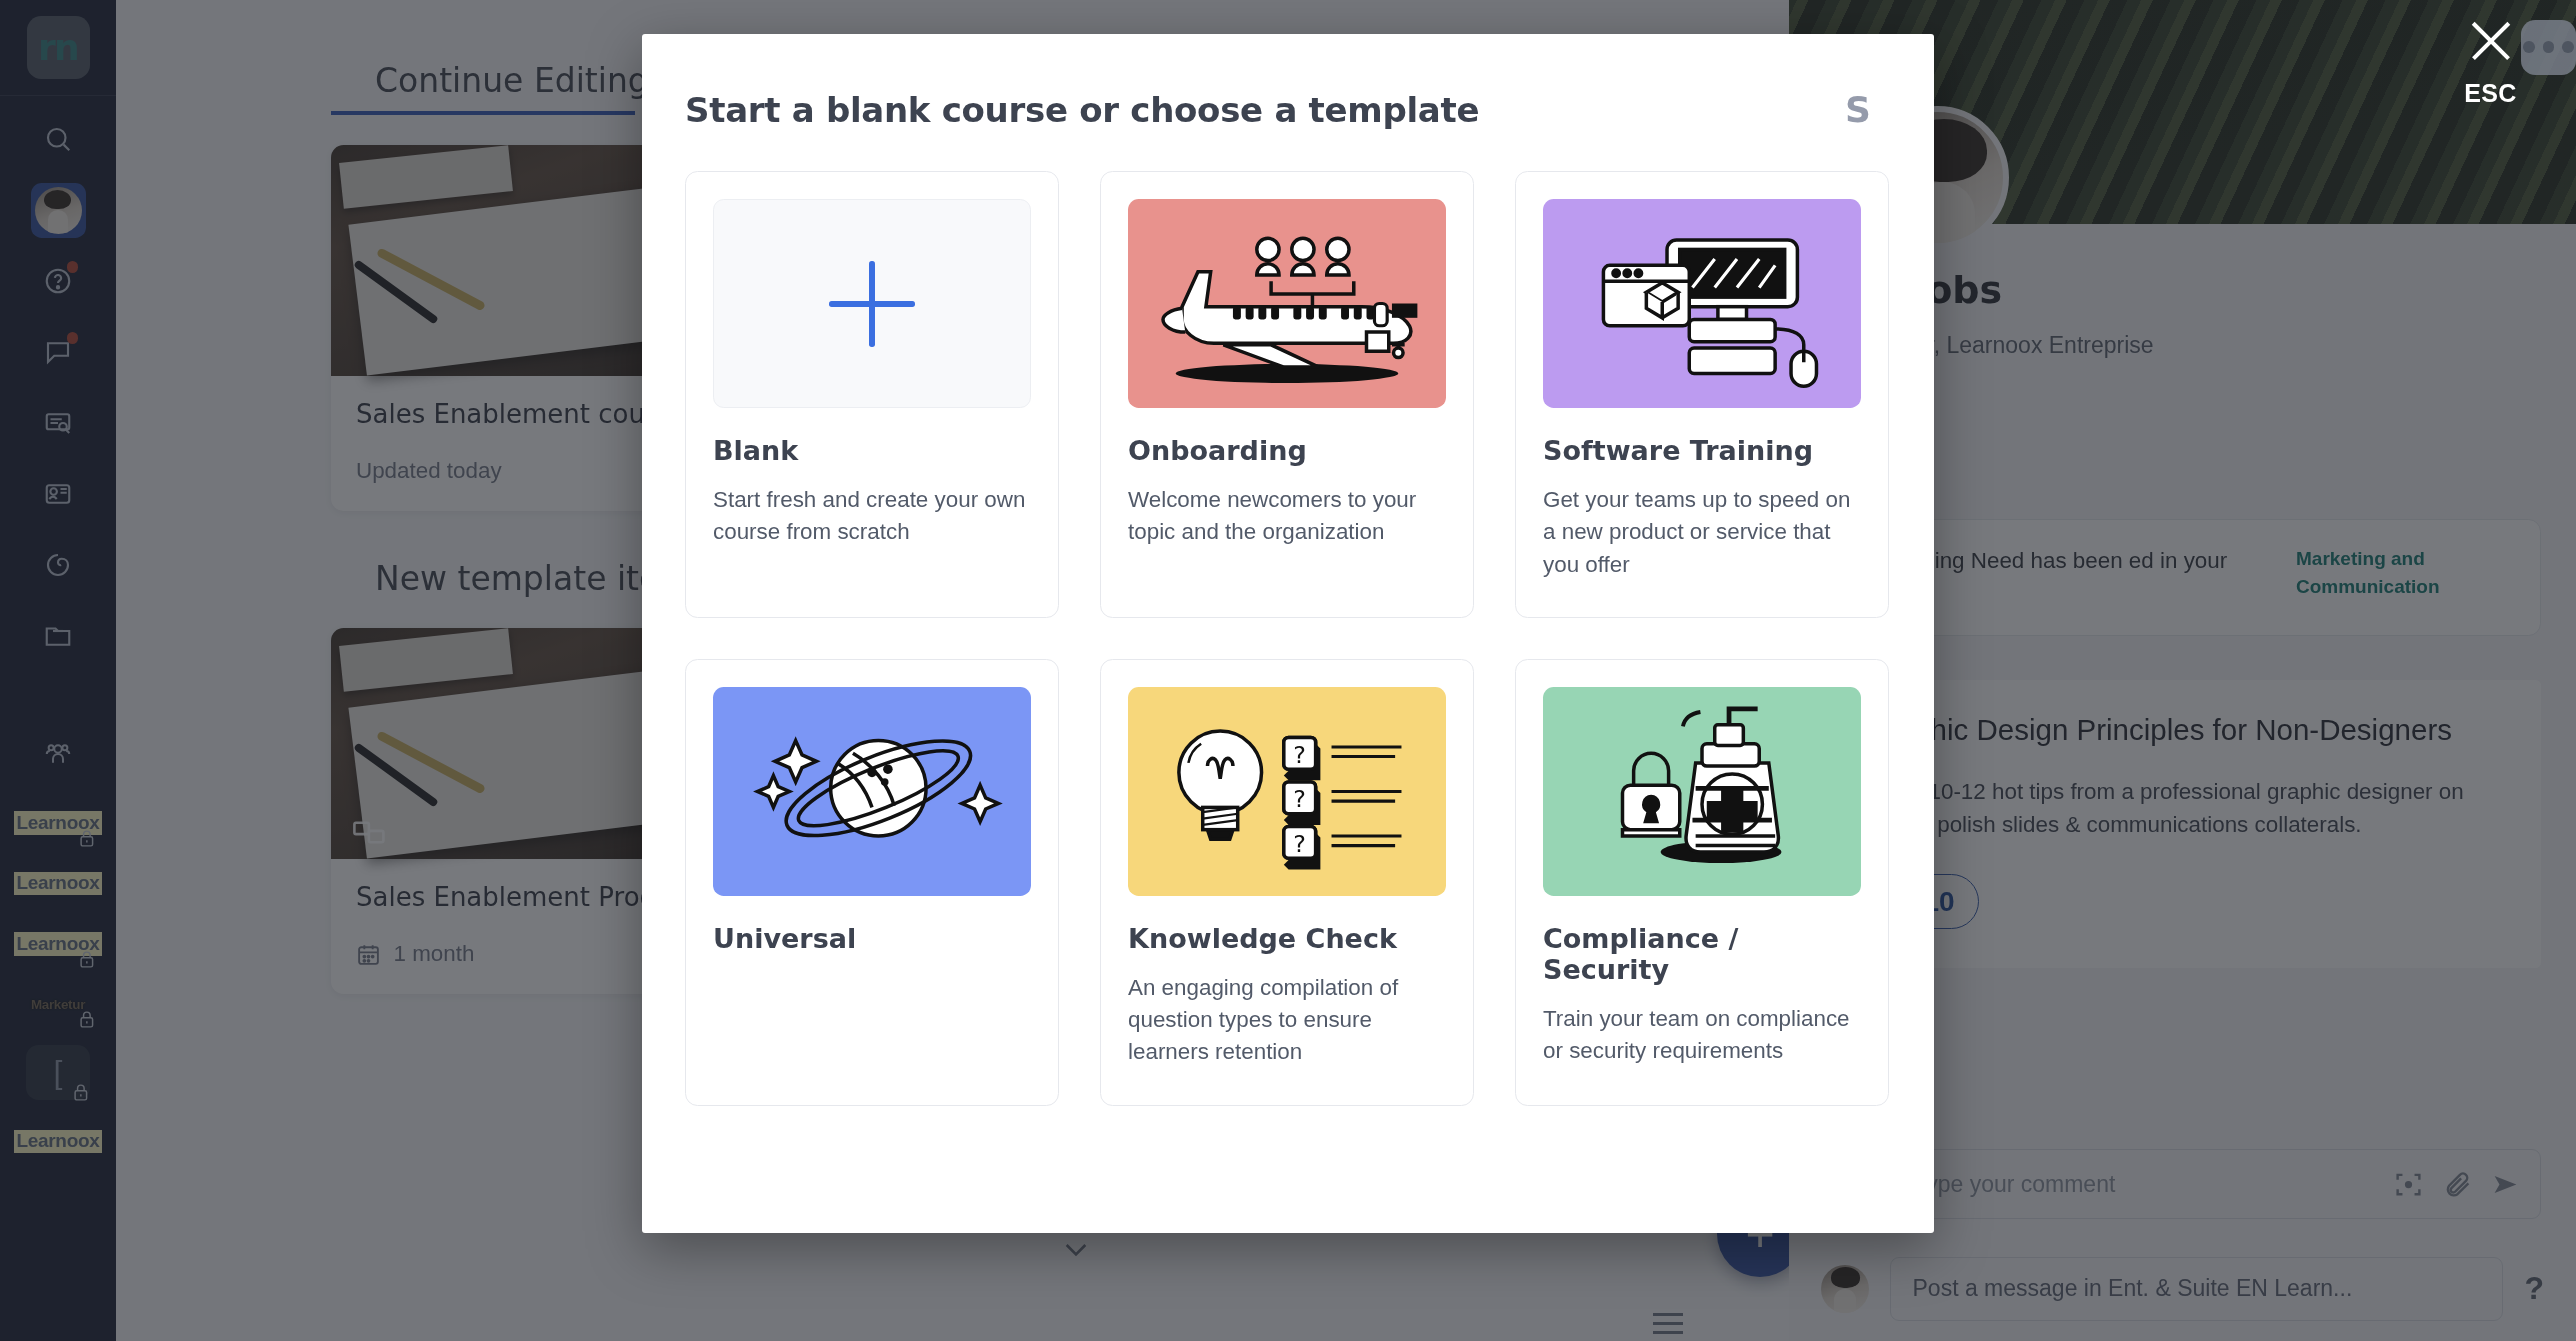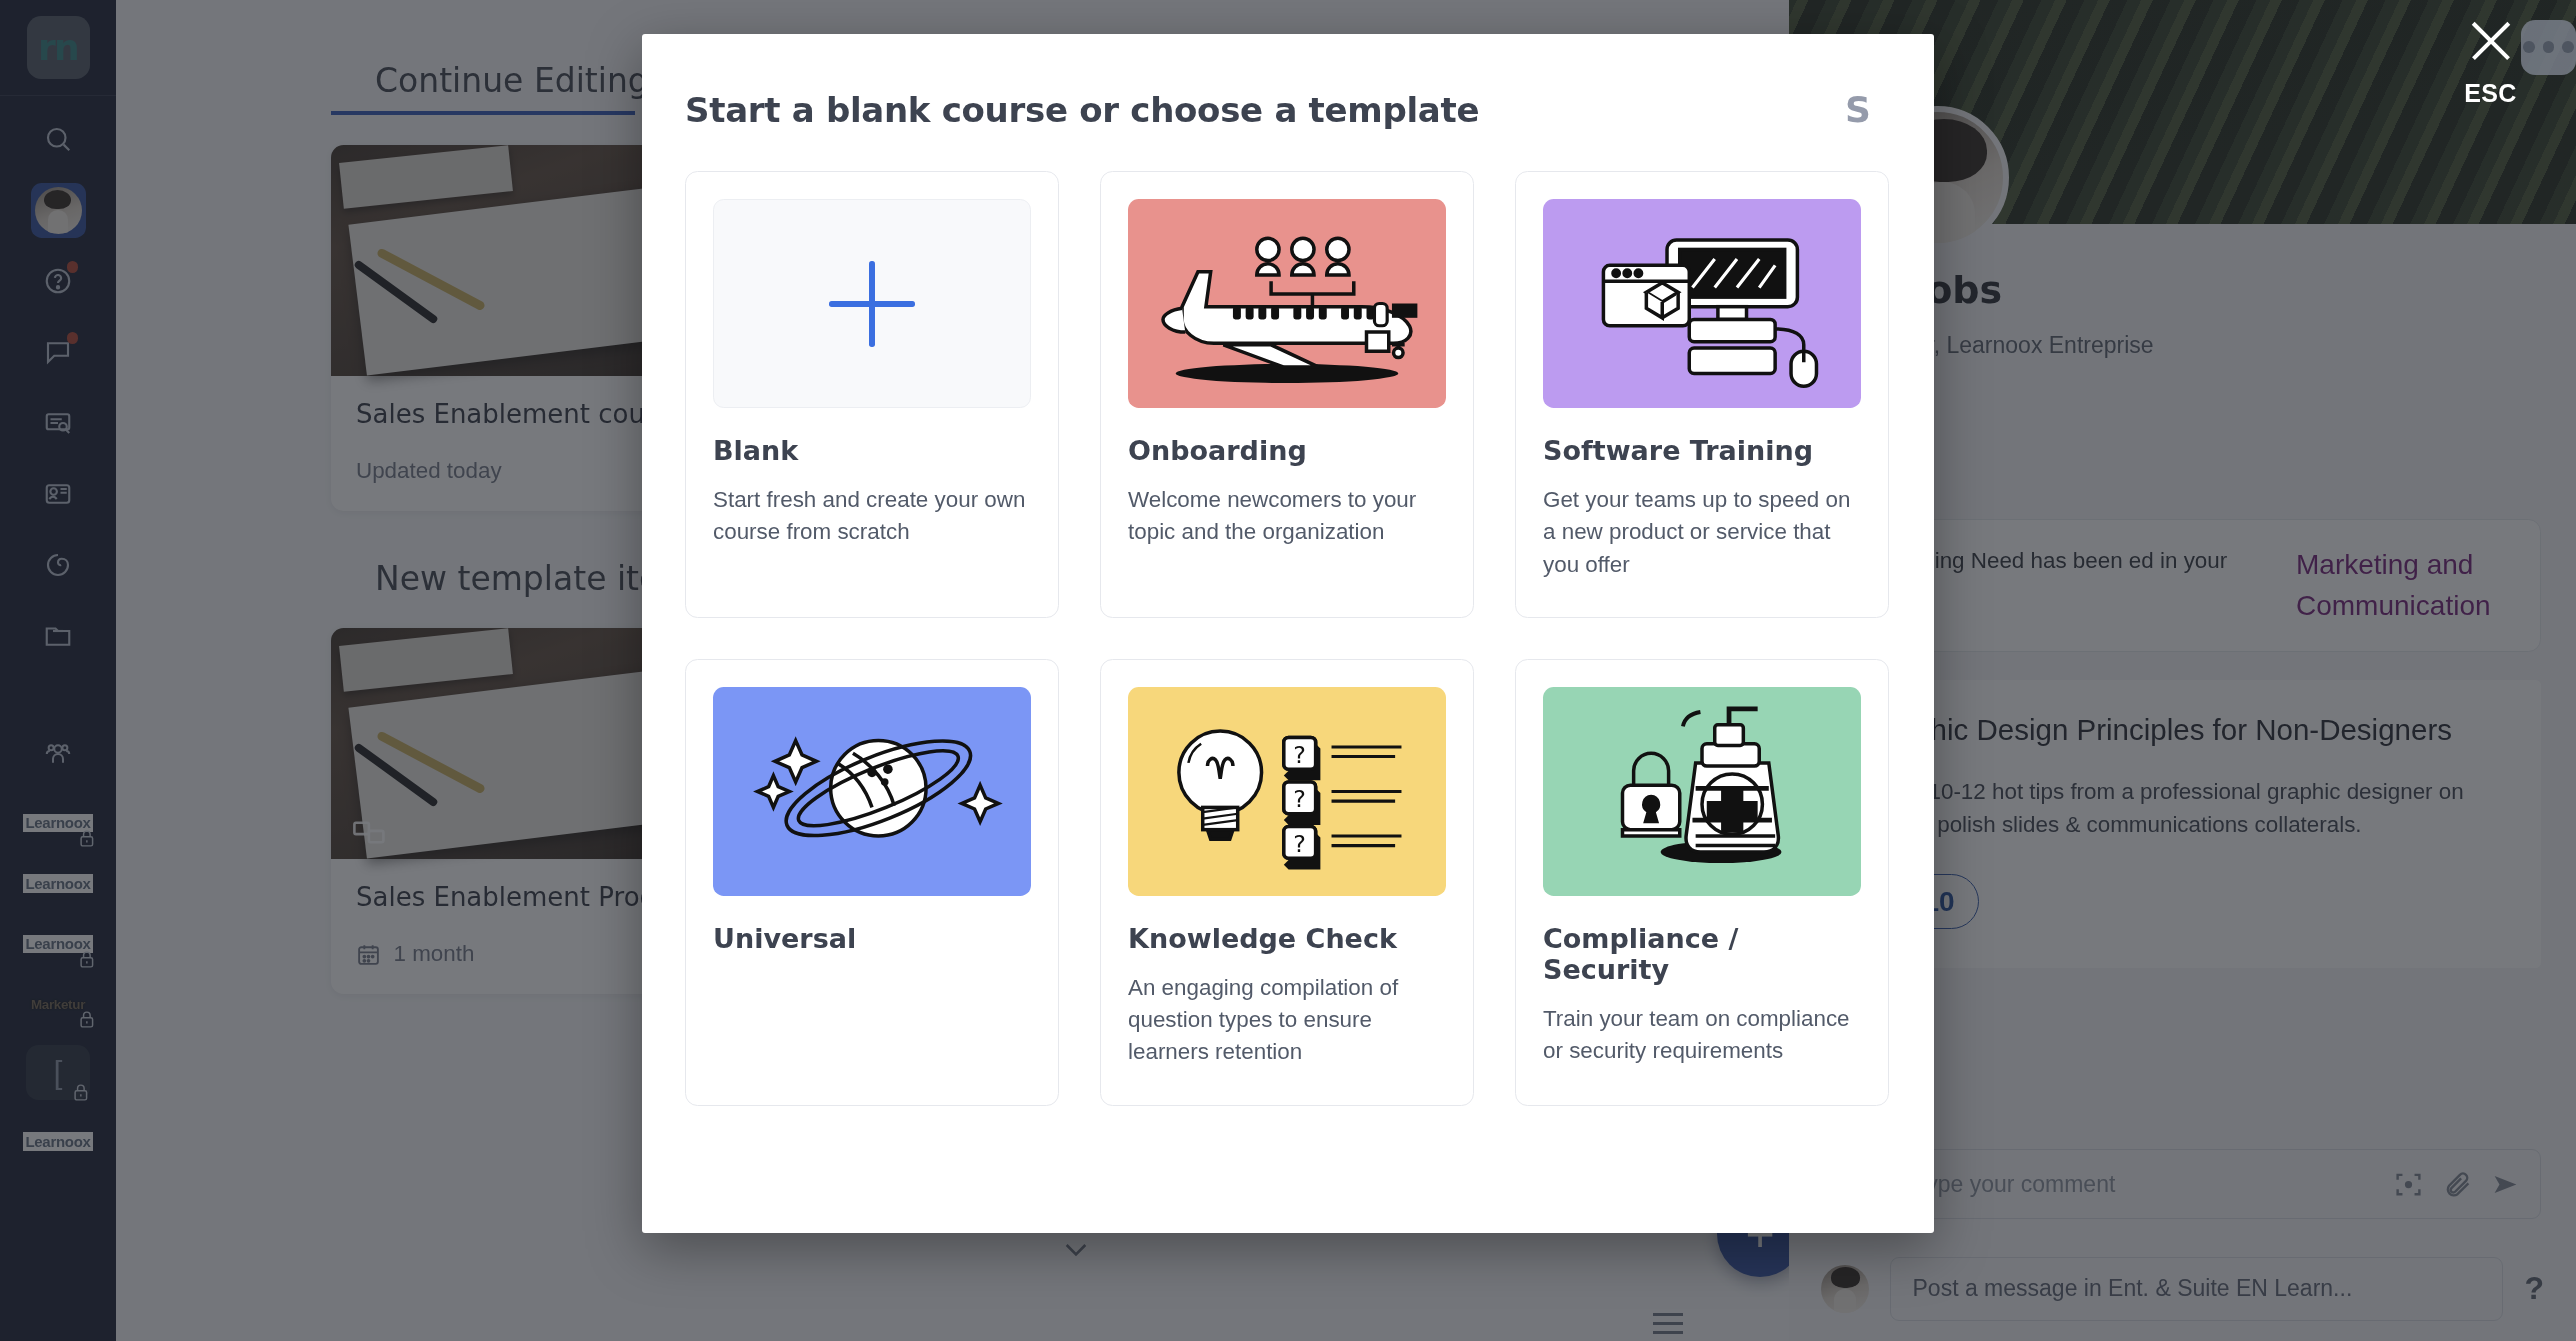--- a/index.html
+++ b/index.html
@@ -36,22 +36,22 @@
   .rail-icon.active { background: #2b4a9b; }
   .rail-avatar { width: 47px; height: 47px; border-radius: 50%; overflow: hidden;
      background: linear-gradient(160deg,#8e8377 0%,#d8cfc4 55%,#f0ece6 100%); position:relative;}
   .rail-avatar::before{content:"";position:absolute;left:9.8px;top:2.7px;width:27px;height:19.7px;border-radius:50% 50% 45% 45%;background:#2b221c;}
   .rail-avatar::after{content:"";position:absolute;left:13.4px;top:23px;width:19.7px;height:23px;border-radius:9.8px 9.8px 0 0;background:#efe9e2;}
   .rail-badge { position: absolute; top: 7.2px; right: 7.2px; width: 11.6px; height: 11.6px;
     border-radius: 50%; background: #b0402f; }
   .rail-gap { height: 47px; }
   .ws-item { margin-top: 21.5px; position: relative; width: 66px; height: 39px;
     display: flex; align-items: center; justify-content: center; }
-  .ws-label { font-size: 15px; font-weight: 700; color: #5d6a7d;
-     background: #ffffff; padding: 0.9px 2.7px; letter-spacing: -0.3px; }
+  .ws-label { font-size: 19px; font-weight: 700; color: #5d6a7d;
+     background: #fef9c3; padding: 0.9px 2.7px; letter-spacing: -0.3px; }
   .ws-label.multi { background: transparent; color:#6f6250;
      font-size: 13.4px; text-shadow: 0 0 1.8px #000;}
   .ws-lock { position: absolute; right: -5.4px; bottom: -7.2px; width: 19.7px; height: 23px; }
   .ws-lock svg { width: 19.7px; height: 23px; }
   .ws-bracket { width: 64px; height: 55px; border-radius: 12.5px; background: #262d3e;
      display:flex; align-items:center; justify-content:center; color:#8a93a6;
      font-size: 32px; font-weight: 300; position: relative;}
 
   
   .main { position: absolute; left: 116px; top: 0; right: 0; bottom: 0; background: #f7f8fa; }
@@ -99,21 +99,21 @@
   .hero-avatar::before{content:"";position:absolute;left:29px;top:7.2px;width:86px;height:63px;border-radius:50% 50% 45% 45%;background:#2b221c;}
   .hero-avatar::after{content:"";position:absolute;left:39px;top:70px;width:64px;height:73px;border-radius:32px 32px 0 0;background:#f0eae3;}
   .profile { position:absolute; left:0; top:268px; width:787px; padding: 0 36px;}
   .profile-name{font-size:38px;color:#22262f;font-weight:700;font-family:"DejaVu Sans",sans-serif;}
   .profile-role{font-size:23px;color:#555c69;margin-top:19.7px;}
   .profile-badge{margin-top:23px;display:flex;align-items:center;gap:10.7px;color:#2a53a8;font-size:24px;font-weight:700;}
   .profile-badge svg{width:30px;height:30px;}
   .notice { position:absolute; left:36px; top:519px; width:716px; background:#fff;
      border:0.9px solid #e3e6eb; border-radius:12.5px; padding:25px 29px; display:flex; gap:23px;}
   .notice-text{font-size:22.4px;color:#2d323c;line-height:1.45;flex:1;}
-  .notice-link{font-size:28px;color:#701a75;font-weight:400;line-height:1.45;width:215px;}
+  .notice-link{font-size:19px;color:#0f766e;font-weight:700;line-height:1.45;width:215px;}
   .promo { position:absolute; left:36px; top:680px; width:716px; background:#fff;
      border-left:6.3px solid #b04a2a; border-radius:5.4px; padding: 30px 34px 39px;}
   .promo-title{font-size:29.5px;color:#20242d;line-height:1.35;}
   .promo-desc{margin-top:25px;font-size:22.4px;color:#3b414d;line-height:1.5;}
   .promo-vote{margin-top:32px;width:114px;height:55px;border:1.8px solid #2a53a8;border-radius:28px;
      display:flex;align-items:center;justify-content:center;gap:9px;color:#1f4a9c;font-size:28px;font-weight:700;}
   .promo-vote svg{width:25px;height:25px;}
   .comment-row{position:absolute;left:36px;top:1149px;width:716px;display:flex;align-items:center;gap:19.7px;}
   .mini-avatar{width:48px;height:48px;border-radius:50%;flex:none;overflow:hidden;position:relative;
      background:linear-gradient(160deg,#8e8377 0%,#ded5ca 55%,#f3efe9 100%);}

